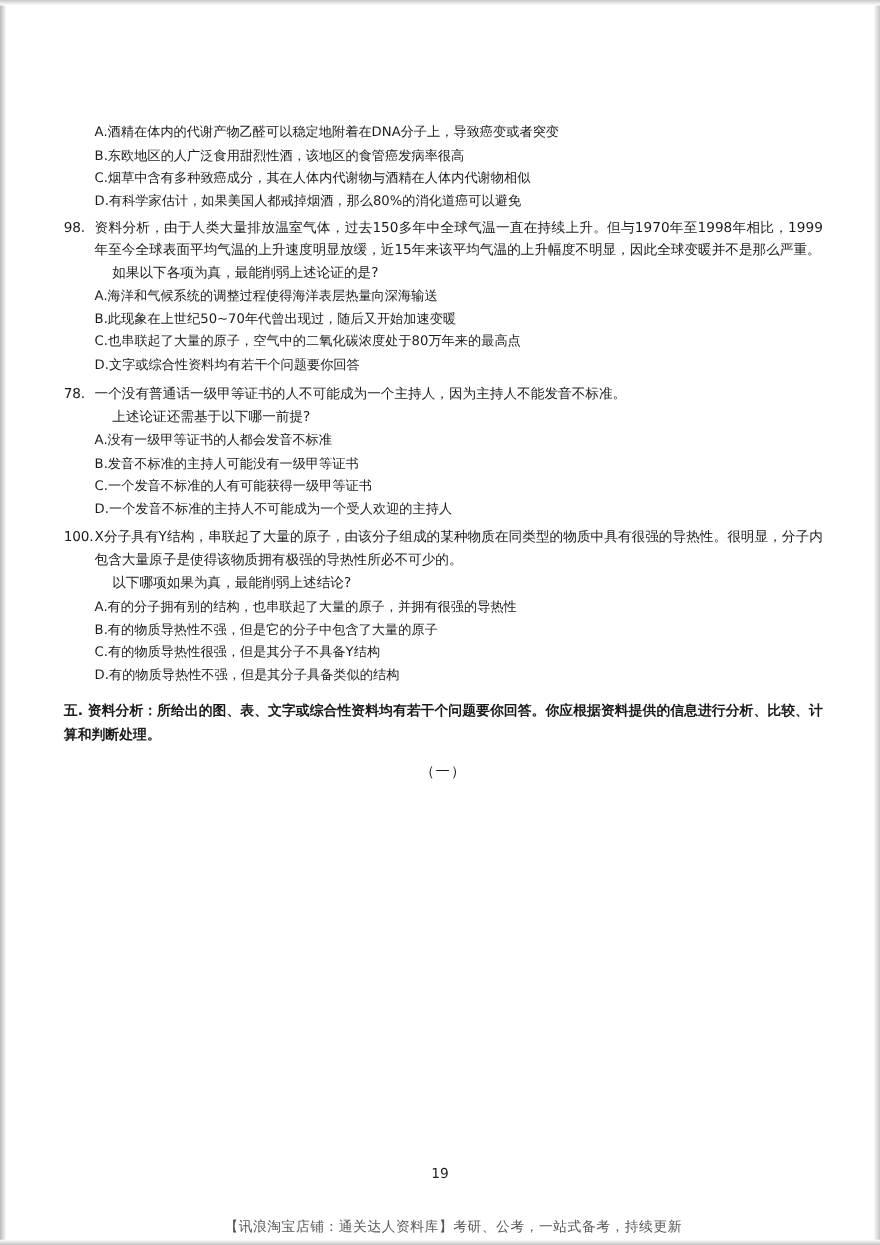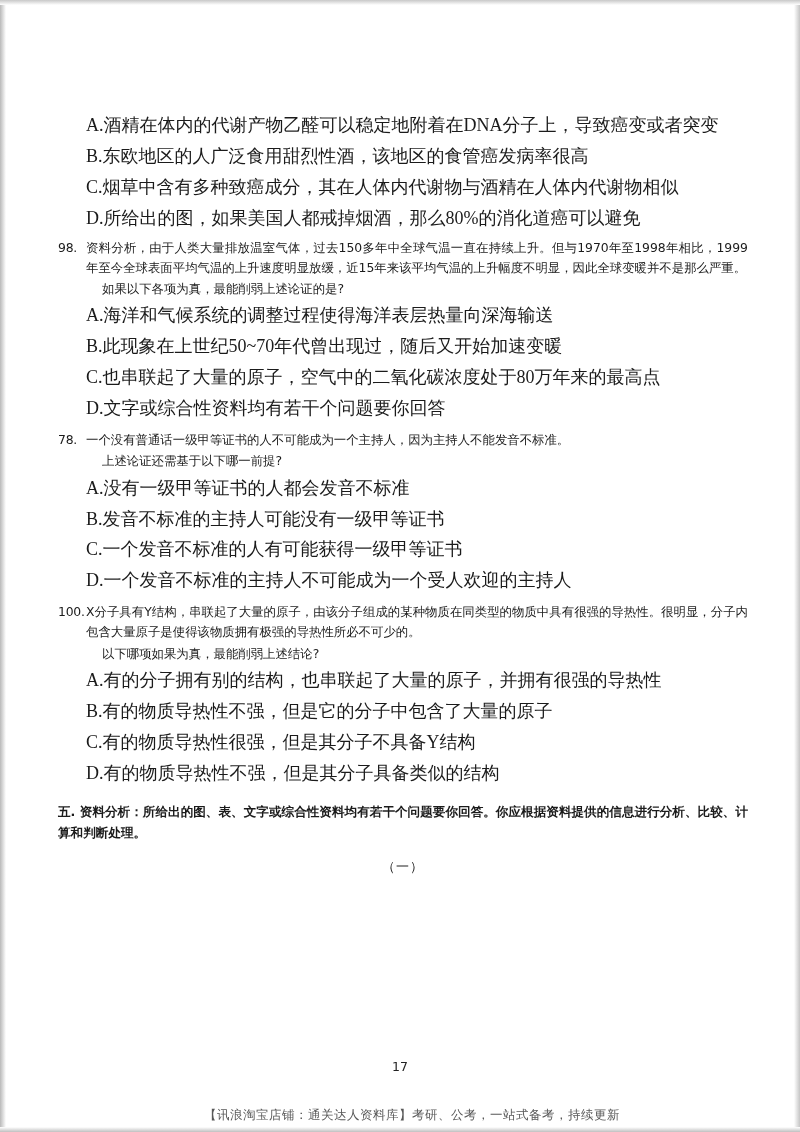--- a/index.html
+++ b/index.html
@@ -72,24 +72,23 @@
   .qtext {
     flex: 1 1 auto;
     text-align: justify;
     text-justify: inter-ideograph;
   }
 
   .options {
     margin-left: 28px;
   }
   .opt {
-    font-size: 18px;
+    font-size: 12px;
     line-height: 1.72;
     text-indent: 0;
-    font-family: Liberation Serif, serif;
   }
   .sub-q {
     font-size: 12.4px;
     line-height: 1.8;
     margin-left: 44px;
   }
 
   .section-head {
     margin-top: 12px;
     font-size: 12.6px;
@@ -138,21 +137,21 @@
   <div class="page-edge-right"></div>
   <div class="page-edge-top"></div>
   <div class="page-edge-bottom"></div>
 
   <div class="content">
 
     <div class="options">
       <div class="opt">A.酒精在体内的代谢产物乙醛可以稳定地附着在DNA分子上，导致癌变或者突变</div>
       <div class="opt">B.东欧地区的人广泛食用甜烈性酒，该地区的食管癌发病率很高</div>
       <div class="opt">C.烟草中含有多种致癌成分，其在人体内代谢物与酒精在人体内代谢物相似</div>
-      <div class="opt">D.所给出的图，如果美国人都戒掉烟酒，那么80%的消化道癌可以避免</div>
+      <div class="opt">D.有科学家估计，如果美国人都戒掉烟酒，那么80%的消化道癌可以避免</div>
     </div>
 
     <div class="spacer-4"></div>
 
     <div class="qblock">
       <div class="qrow">
         <div class="qnum">98.</div>
         <div class="qtext">资料分析，由于人类大量排放温室气体，过去150多年中全球气温一直在持续上升。但与1970年至1998年相比，1999年至今全球表面平均气温的上升速度明显放缓，近15年来该平均气温的上升幅度不明显，因此全球变暖并不是那么严重。</div>
       </div>
       <div class="sub-q">如果以下各项为真，最能削弱上述论证的是?</div>
@@ -195,15 +194,15 @@
         <div class="opt">D.有的物质导热性不强，但是其分子具备类似的结构</div>
       </div>
     </div>
 
     <div class="section-head">五. 资料分析：所给出的图、表、文字或综合性资料均有若干个问题要你回答。你应根据资料提供的信息进行分析、比较、计算和判断处理。</div>
 
     <div class="center-label">（一）</div>
 
   </div>
 
-  <div class="page-number">17</div>
+  <div class="page-number">19</div>
   <div class="watermark">【讯浪淘宝店铺：通关达人资料库】考研、公考，一站式备考，持续更新</div>
 </div>
 
 </body></html>

